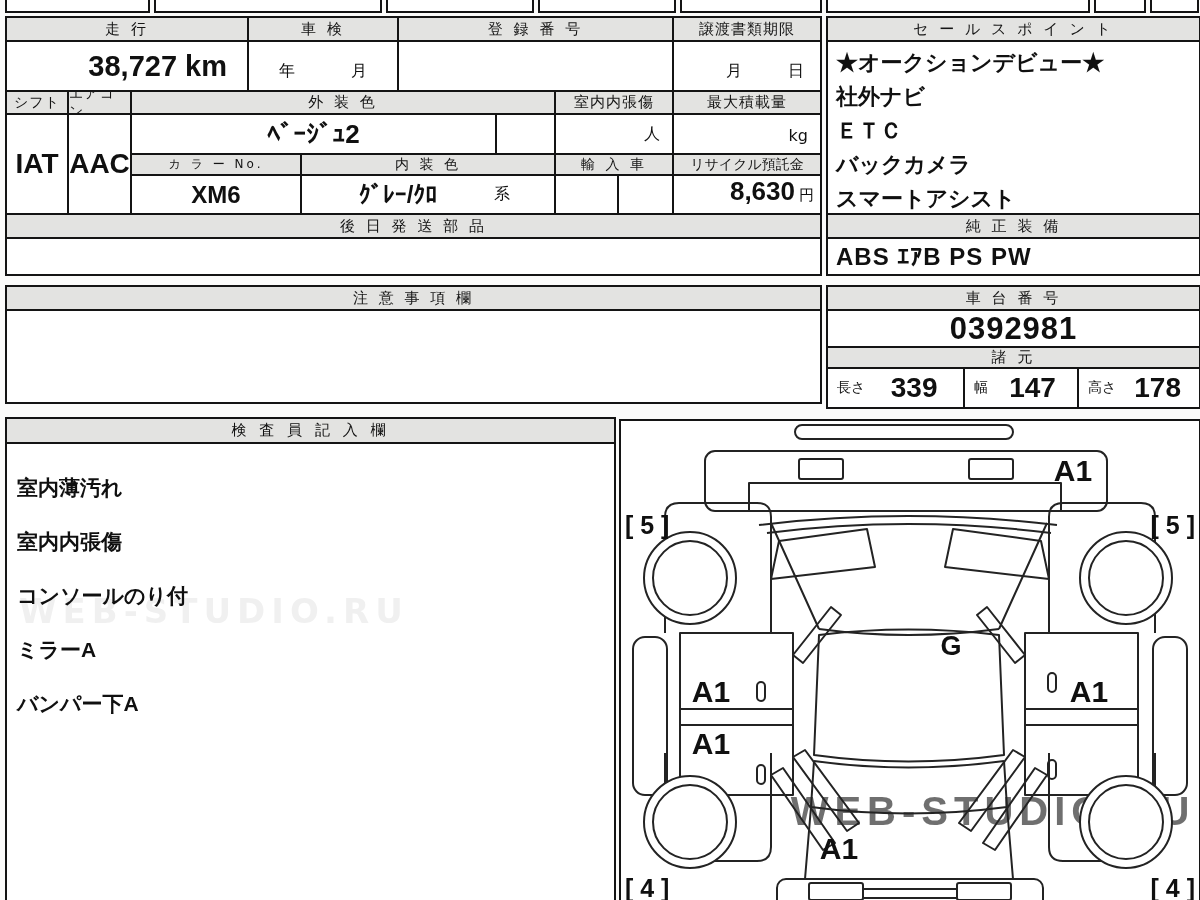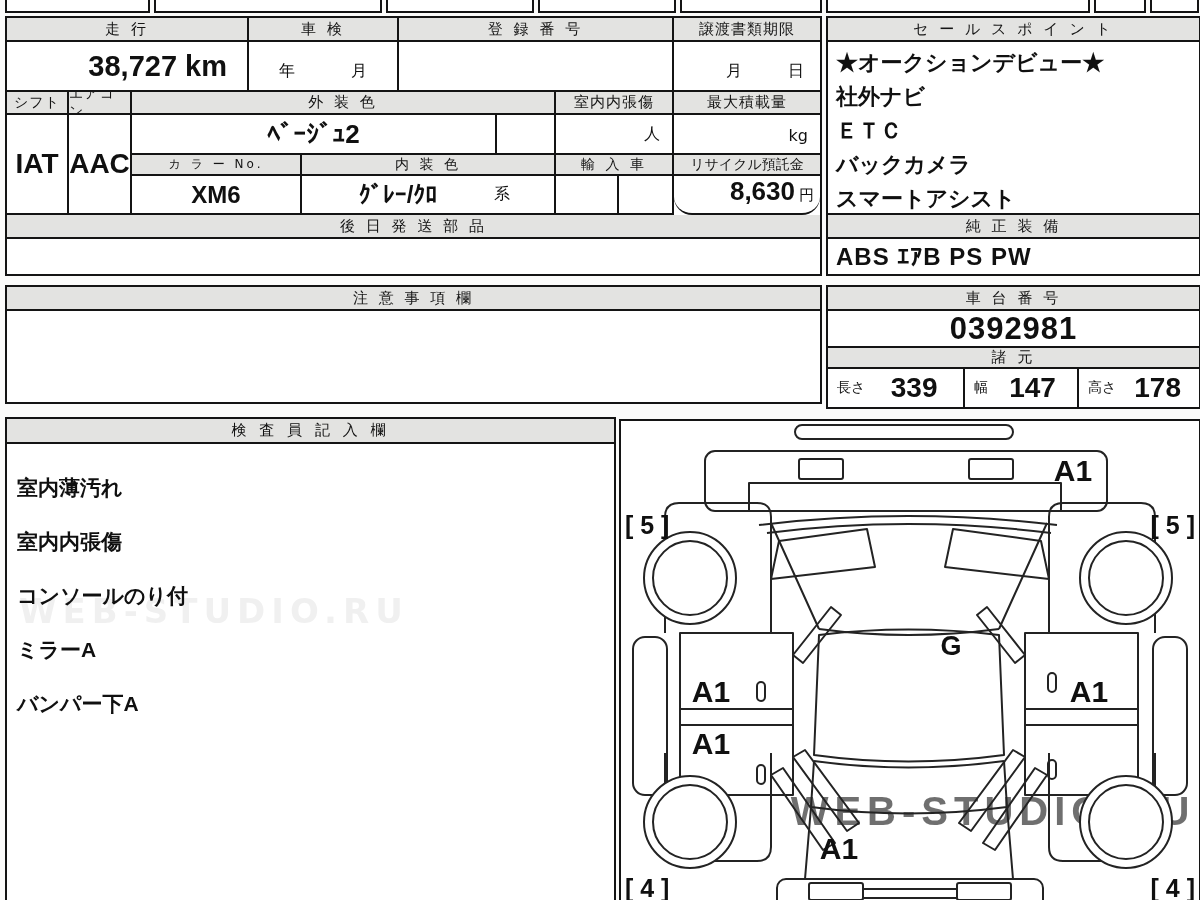--- a/index.html
+++ b/index.html
@@ -13,21 +13,21 @@
   .hds{letter-spacing:1px;}
   .val{font-weight:bold;font-family:"Liberation Sans","DejaVu Sans",sans-serif;}
   .mileage{font-size:29px;justify-content:flex-end;padding-right:20px;}
   .bigv{font-size:28px;}
   .medv{font-size:24px;}
   .ym{justify-content:center;align-items:flex-end;gap:56px;font-size:16px;padding-bottom:8px;}
   .md{justify-content:flex-end;align-items:flex-end;gap:46px;font-size:16px;padding-bottom:8px;padding-right:16px;}
   .unitcell{justify-content:flex-end;align-items:flex-end;font-size:16px;padding:0 12px 8px 0;}
   .intcol{gap:0;}
   .suffix{position:absolute;right:44px;bottom:8px;font-size:16px;font-weight:normal;font-family:"DejaVu Sans",sans-serif;}
-  .recycle{justify-content:flex-end;align-items:baseline;padding-right:6px;border-radius:18px;}
+  .recycle{justify-content:flex-end;align-items:baseline;padding-right:6px;}
   .recycle .yen{font-size:15px;font-weight:normal;margin-left:4px;}
   .saleslist{flex-direction:column;align-items:flex-start;justify-content:space-between;padding:4px 8px;font-weight:bold;font-size:22px;line-height:34px;font-family:"Liberation Sans",sans-serif;}
   .equip{justify-content:flex-start;padding-left:8px;font-size:24px;letter-spacing:1px;}
   .chassisv{font-size:31px;letter-spacing:1px;}
   .dims{padding:0;align-items:stretch;}
   .dimcell{flex:none;display:flex;align-items:center;border-right:2px solid #141414;box-sizing:border-box;}
   .dimcell .dl{font-size:14px;padding-left:9px;color:#151515;}
   .dimcell .dv{font-weight:bold;font-size:28px;font-family:"Liberation Sans",sans-serif;margin:0 auto;}
   .box{position:absolute;border:2px solid #141414;background:#fff;box-sizing:content-box;}
   .boxhd{height:25px;background:#e3e3e1;border-bottom:2px solid #141414;display:flex;align-items:center;justify-content:center;font-size:15px;letter-spacing:4px;box-sizing:border-box;}

